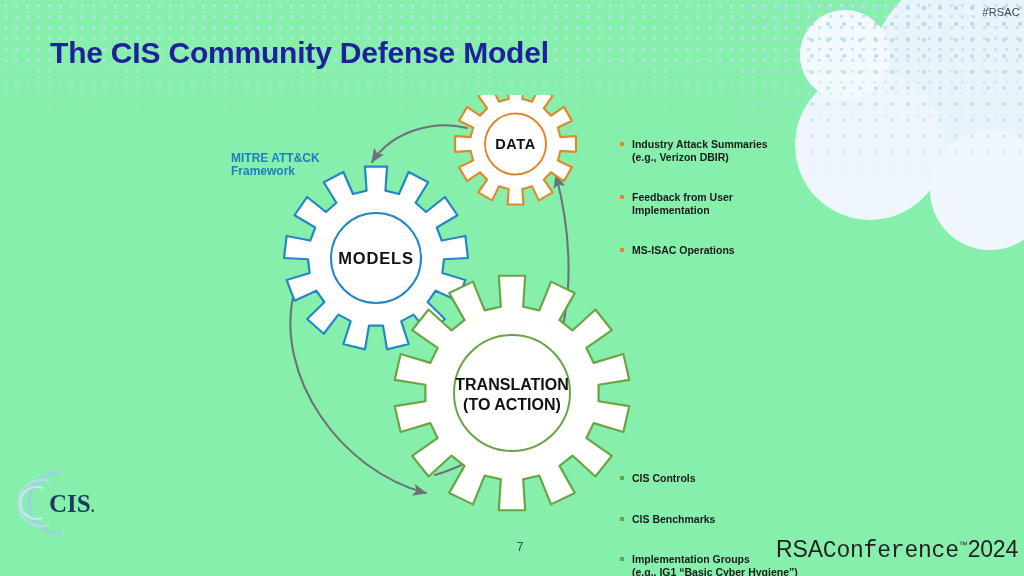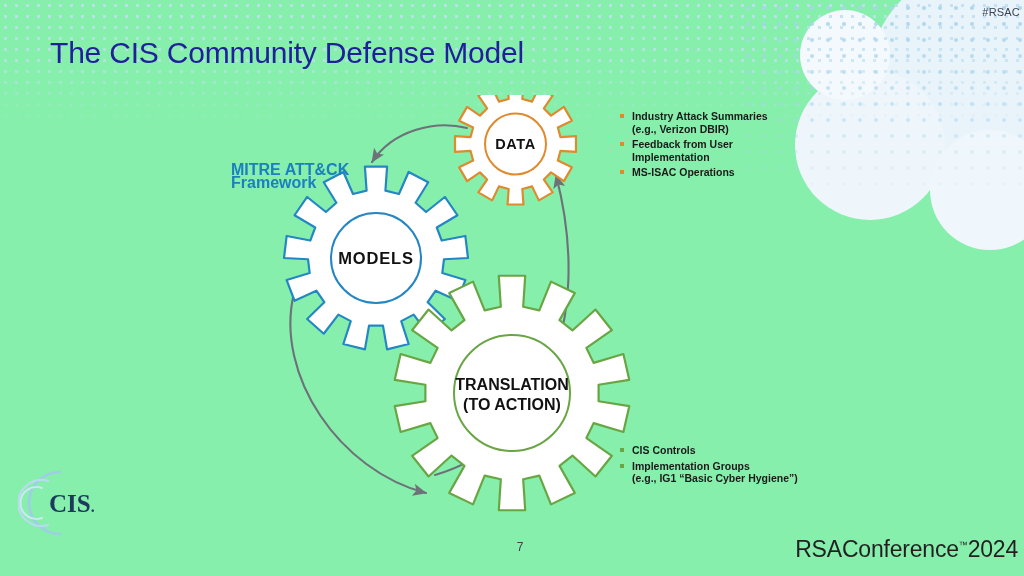--- a/index.html
+++ b/index.html
@@ -37,61 +37,61 @@
     pointer-events:none;
   }
 
   
   .hashtag{
     position:absolute;top:6px;right:20px;
     font-size:11px;color:#3b4252;letter-spacing:.2px;font-weight:400;
   }
   .slide-title{
     position:absolute;left:50px;top:36px;
-    font-size:30px;font-weight:normal;color:#1f219b;letter-spacing:-0.2px;
+    font-size:30px;font-weight:bold;color:#1f219b;letter-spacing:-0.2px;
     white-space:nowrap;
   }
 
   
   .diagram{position:absolute;left:250px;top:95px;width:420px;height:420px;}
   .diagram svg{display:block;}
 
   .gear-label{
     font-family:"Liberation Sans", sans-serif;
     font-weight:bold;fill:#111111;text-anchor:middle;
   }
 
   
   .mitre-label{
-    position:absolute;left:231px;top:164px;
-    font-size:16px;font-weight:bold;color:#1b7fc0;line-height:12.5px;
+    position:absolute;left:231px;top:152px;
+    font-size:12px;font-weight:bold;color:#1b7fc0;line-height:12.5px;
   }
   .bullets{position:absolute;font-size:10.5px;line-height:12.6px;color:#1a1a1a;font-weight:bold;}
   .bullets ul{list-style:none;margin:0;padding:0;}
-  .bullets li{position:relative;padding-left:12px;margin-bottom:3px;}
+  .bullets li{position:relative;padding-left:12px;margin-bottom:3px;margin-top:28px;}
   .bullets li .sq{
     position:absolute;left:0;top:4px;width:4px;height:4px;display:block;
   }
   .bullets .sub{display:block;font-weight:bold;}
   #data-bullets{left:620px;top:110px;width:200px;}
   #data-bullets .sq{background:#e08a2e;}
   #translation-bullets{left:620px;top:444px;width:210px;}
   #translation-bullets .sq{background:#6aa544;}
 
   
   .page-number{
     position:absolute;left:0;right:0;top:540px;text-align:center;
     font-size:12px;color:#3b4252;
   }
   .rsa-logo{
     position:absolute;right:22px;top:536px;
     font-size:23px;color:#231f20;white-space:nowrap;letter-spacing:-0.2px;
   }
   .rsa-logo .rsa{font-weight:normal;}
-  .rsa-logo .conf{font-weight:400;}
+  .rsa-logo .conf{font-weight:400;font-family:Liberation Mono, monospace;}
   .rsa-logo .tm{font-size:9px;vertical-align:super;}
   .rsa-logo .yr{font-weight:400;}
 
   .cis-logo{position:absolute;left:18px;top:466px;width:92px;height:74px;}
   .cis-logo svg{display:block;}
 </style>
 </head>
 <body>
 
 <div id="slide">
@@ -153,20 +153,21 @@
     <ul>
       <li><span class="sq"></span><span>Industry Attack Summaries</span><span class="sub">(e.g., Verizon DBIR)</span></li>
       <li><span class="sq"></span><span>Feedback from User</span><span class="sub">Implementation</span></li>
       <li><span class="sq"></span><span>MS-ISAC Operations</span></li>
     </ul>
   </div>
 
   <div class="bullets" id="translation-bullets">
     <ul>
       <li><span class="sq"></span><span>CIS Controls</span></li>
+      <li><span class="sq"></span><span>CIS Benchmarks</span></li>
       <li><span class="sq"></span><span>Implementation Groups</span><span class="sub">(e.g., IG1 “Basic Cyber Hygiene”)</span></li>
     </ul>
   </div>
 
   <div class="cis-logo">
     <svg width="92" height="74" viewBox="0 0 92 74" xmlns="http://www.w3.org/2000/svg">
       <g fill="none" stroke-linecap="round">
         <path d="M42,6 A31,31 0 1 0 42,68" stroke="#9fcde8" stroke-width="2.6"></path>
         <path d="M30,15 A23,23 0 1 0 30,59" stroke="#b9dbef" stroke-width="2.2"></path>
         <path d="M24,22 A16,16 0 1 0 24,52" stroke="#cfe7f5" stroke-width="1.9"></path>

